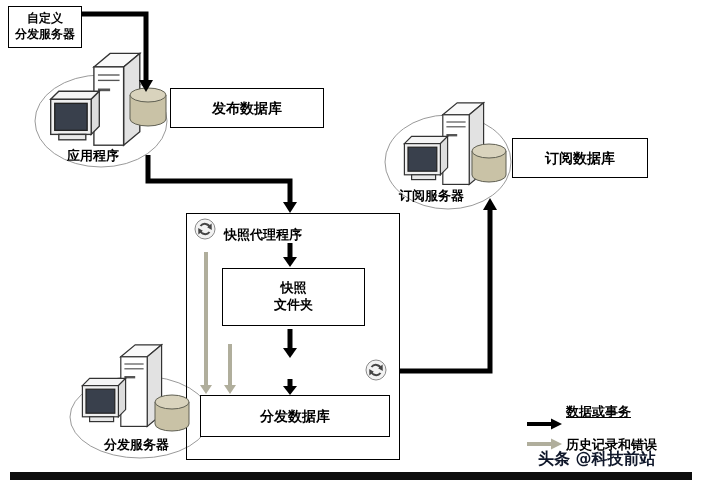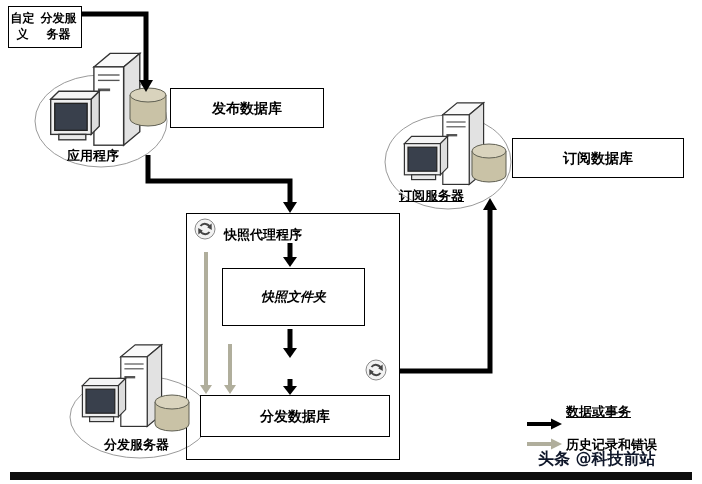--- a/index.html
+++ b/index.html
@@ -3,21 +3,21 @@
 <meta charset="utf-8">
 <style>
   * { margin:0; padding:0; box-sizing:border-box; }
   html,body { width:702px; height:484px; background:#fff; font-family:"DejaVu Sans",sans-serif; }
   .canvas { position:relative; width:702px; height:484px; background:#fff; overflow:hidden; }
   svg.layer { position:absolute; left:0; top:0; pointer-events:none; }
   #back { z-index:0; }
   #front { z-index:2; }
   .box {
     position:absolute; z-index:1; background:#fff; border:1px solid #000;
-    display:flex; flex-direction:row; align-items:center; justify-content:center;
+    display:flex; flex-direction:column; align-items:center; justify-content:center;
     font-weight:bold; color:#000; text-align:center; line-height:1.3;
   }
   .container-box { background:transparent; }
   .lbl { position:absolute; z-index:1; font-weight:bold; color:#000; font-size:13px; white-space:nowrap; }
   .watermark { position:absolute; z-index:3; font-weight:bold; font-size:16px; color:#0f172a; white-space:nowrap; }
   .bottom-bar { position:absolute; z-index:3; background:#0d0d0d; }
 </style>
 </head>
 <body>
 
@@ -53,41 +53,41 @@
 
   <div class="box" style="left:8px; top:6px; width:74px; height:42px; font-size:12px;">
     <span>自定义</span>
     <span>分发服务器</span>
   </div>
 
   <div class="box" style="left:170px; top:88px; width:154px; height:40px; font-size:14px;">
     <span>发布数据库</span>
   </div>
 
-  <div class="box" style="left:512px; top:138px; width:172px; height:40px; font-size:14px;">
+  <div class="box" style="left:512px; top:138px; width:136px; height:40px; font-size:14px;">
     <span>订阅数据库</span>
   </div>
 
   <div class="box container-box" style="left:186px; top:213px; width:214px; height:247px;"></div>
 
-  <div class="box" style="left:222px; top:268px; width:143px; height:58px; font-size:13px;font-style:italic;">
+  <div class="box" style="left:222px; top:268px; width:143px; height:58px; font-size:13px;">
     <span>快照</span>
     <span>文件夹</span>
   </div>
 
   <div class="box" style="left:200px; top:395px; width:190px; height:42px; font-size:14px;align-items:center;">
     <span>分发数据库</span>
   </div>
 
   <div class="lbl" style="left:224px; top:226px;">快照代理程序</div>
 
 
   <div class="lbl" style="left:67px; top:147px;">应用程序</div>
 
-  <div class="lbl" style="left:399px; top:187px;text-decoration:underline;">订阅服务器</div>
+  <div class="lbl" style="left:399px; top:187px;">订阅服务器</div>
 
   <div class="lbl" style="left:104px; top:436px;">分发服务器</div>
 
   <div class="lbl" style="left:566px; top:403px;text-decoration:underline;">数据或事务</div>
 
   <div class="lbl" style="left:566px; top:436px;">历史记录和错误</div>
 
   <div class="watermark" style="left:538px; top:449px;">头条 @科技前站</div>
 
   <div class="bottom-bar" style="left:10px; top:472px; width:682px; height:8px;"></div>

